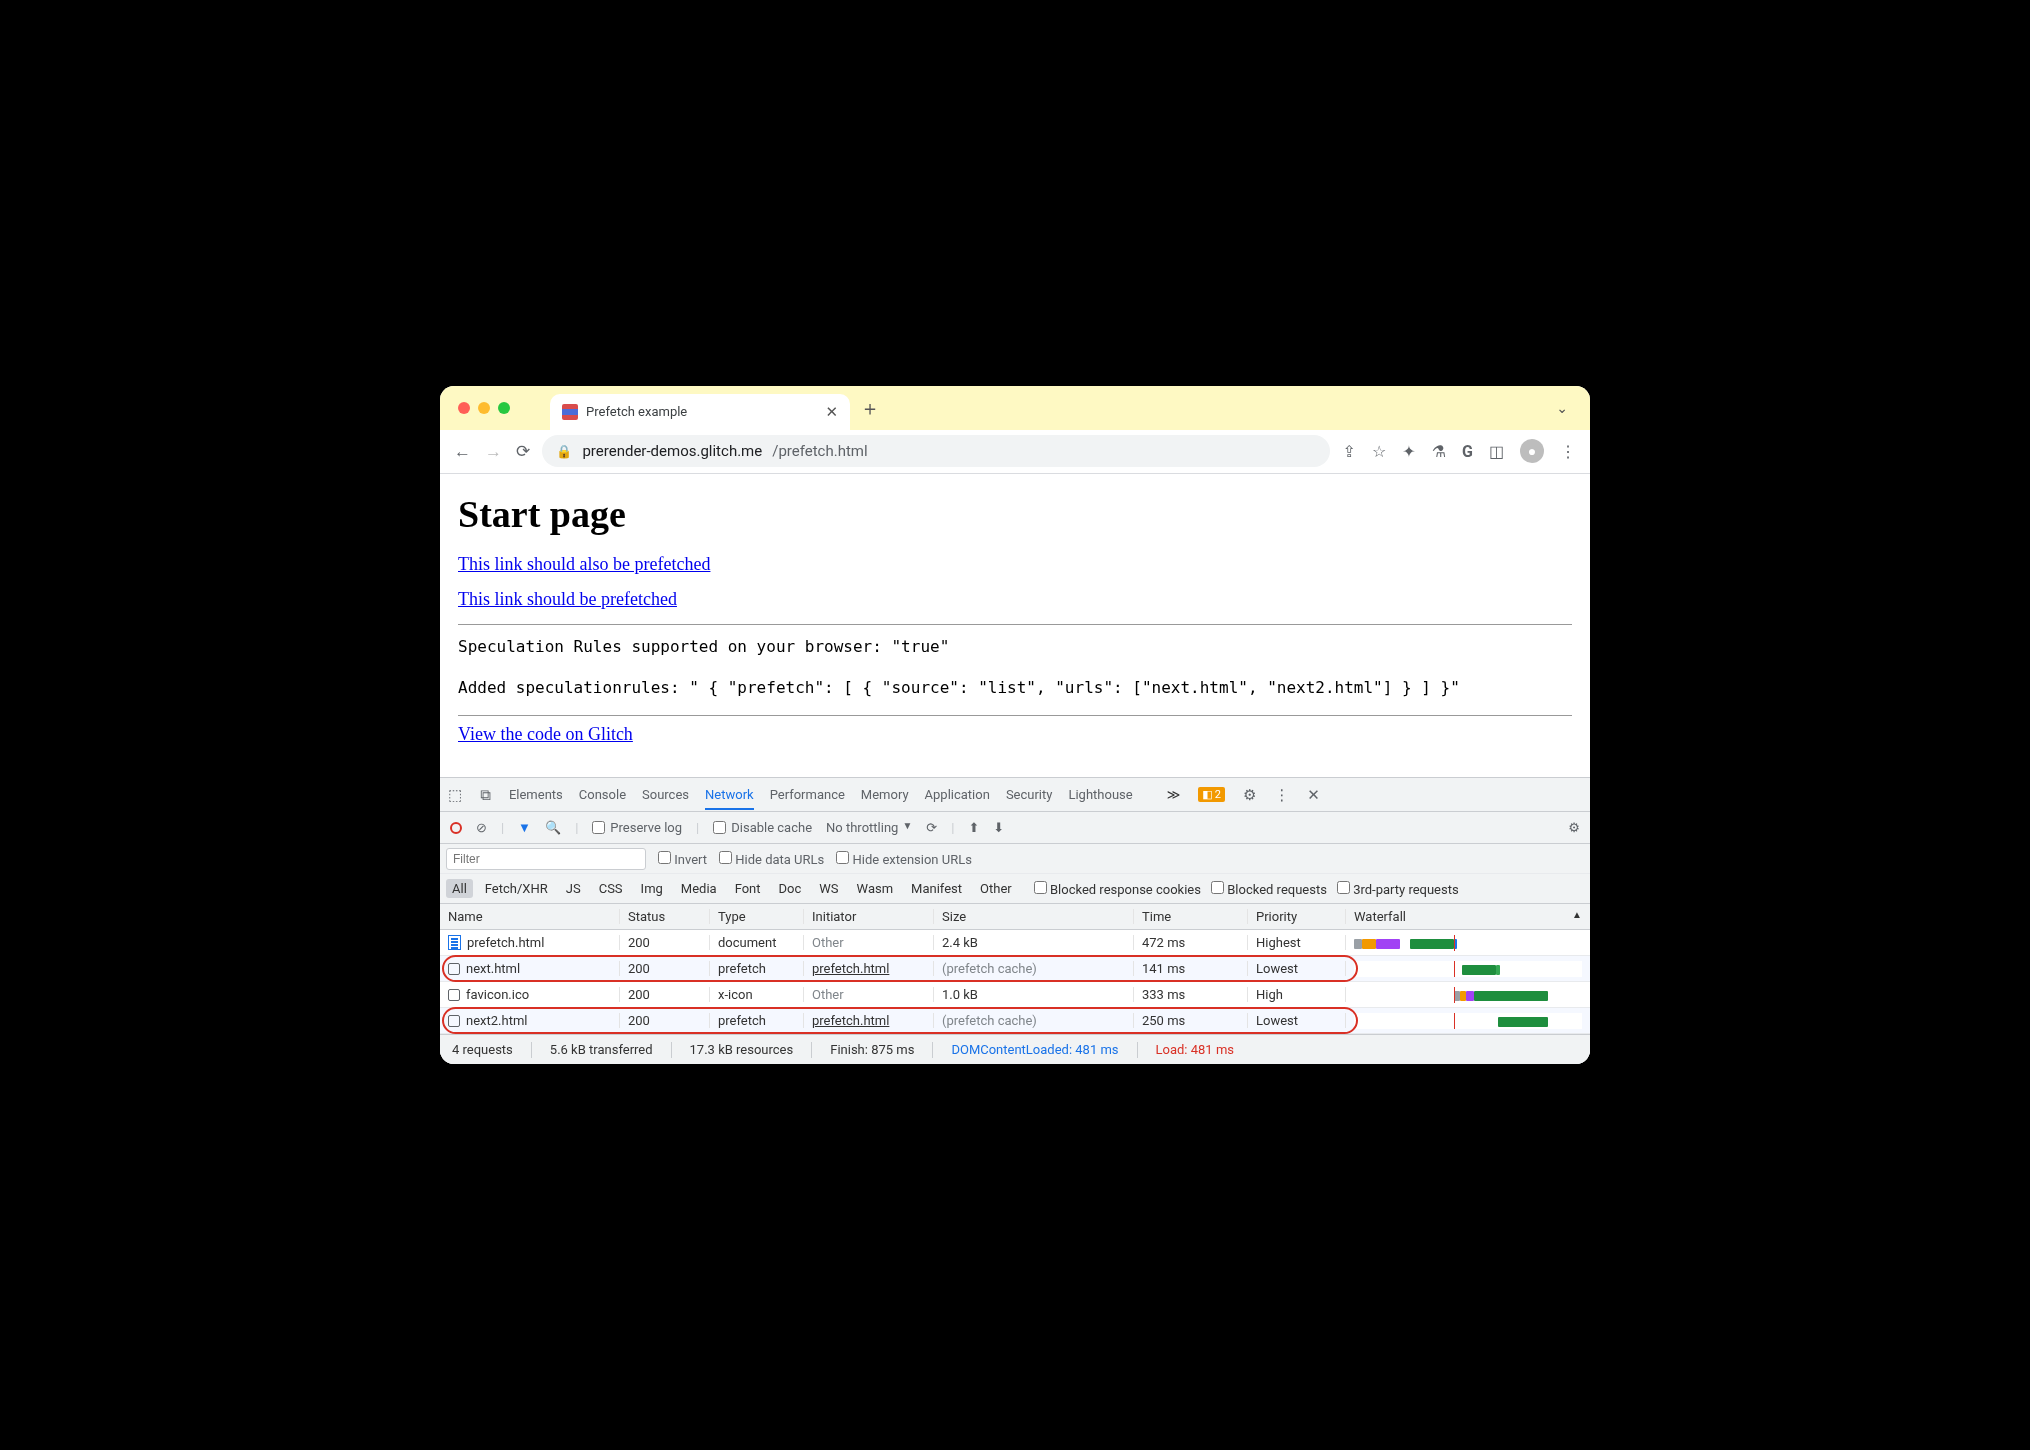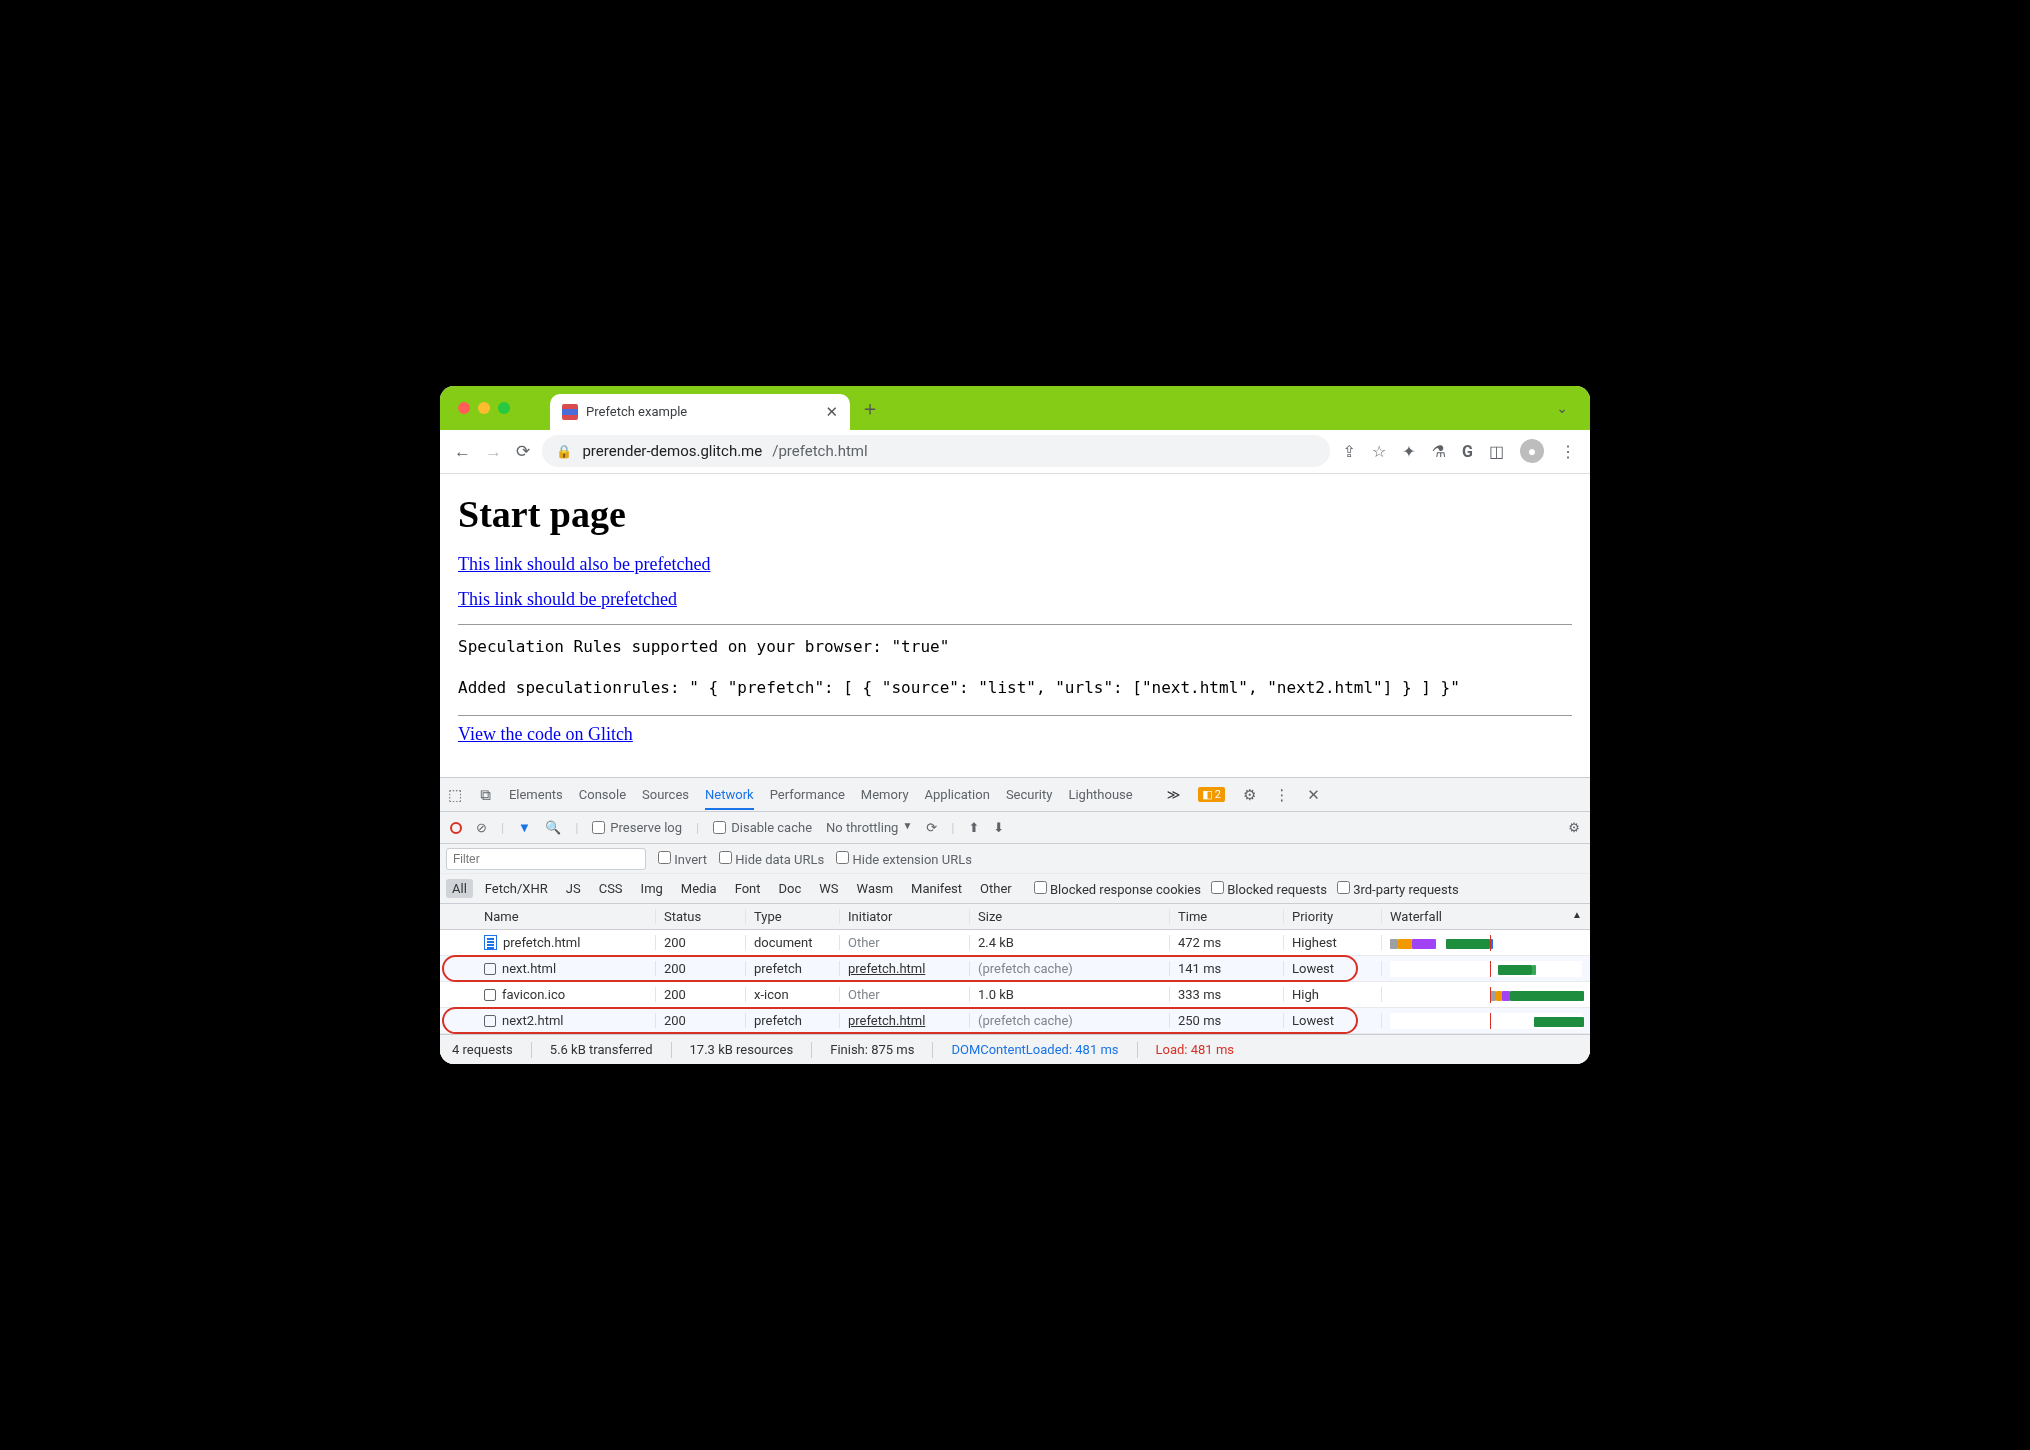--- a/index.html
+++ b/index.html
@@ -14,21 +14,21 @@
   }
   .browser-window {
     width: 1150px;
     background: #fff;
     border-radius: 14px;
     overflow: hidden;
     box-shadow: 0 8px 40px rgba(0,0,0,0.4);
   }
   
   .titlebar {
-    background: #84cc16;
+    background: #fef9c3;
     height: 44px;
     display: flex;
     align-items: flex-end;
     padding: 0 10px 0 14px;
     position: relative;
   }
   .traffic-lights { display:flex; gap:8px; align-items:center; position:absolute; left:18px; top:16px;}
   .tl { width:12px; height:12px; border-radius:50%; }
   .tl.red{background:#ff5f57;} .tl.yellow{background:#febc2e;} .tl.green{background:#28c840;}
   .tab {
@@ -151,21 +151,20 @@
   .dt-types .chip{padding:2px 6px;border-radius:3px;}
   .dt-types .chip.active{background:#d0d3d8;}
   
   .net-table { background:#fff; }
   .net-head, .net-row {
     display:grid;
     grid-template-columns: 180px 90px 94px 130px 200px 114px 98px 1fr;
     font-size:13px;
     align-items:center;
     height:26px;
-    padding-left:36px;
   }
   .net-head { background:#f1f3f4; border-bottom:1px solid #cacdd1; color:#333;}
   .net-head > div, .net-row > div { padding:0 8px; border-right:1px solid #e4e4e4; overflow:hidden; white-space:nowrap; text-overflow:ellipsis;}
   .net-head > div:last-child, .net-row > div:last-child{border-right:none;}
   .net-head .sort{float:right;font-size:10px;}
   .net-row{border-bottom:1px solid #e8eaed;background:#fff;}
   .net-row:nth-child(even){background:#f5f8ff;}
   .net-row .name-cell{display:flex;align-items:center;gap:6px;}
   .doc-icon{width:13px;height:15px;border:1px solid #1a73e8;display:inline-block;position:relative;}
   .doc-icon::before{content:"";position:absolute;top:2px;left:2px;right:2px;height:1.5px;background:#1a73e8;box-shadow:0 3px 0 #1a73e8,0 6px 0 #1a73e8,0 9px 0 #1a73e8;}

